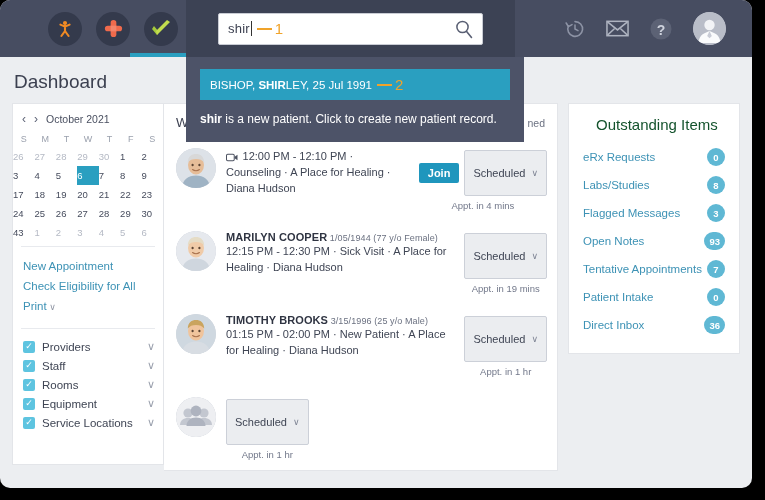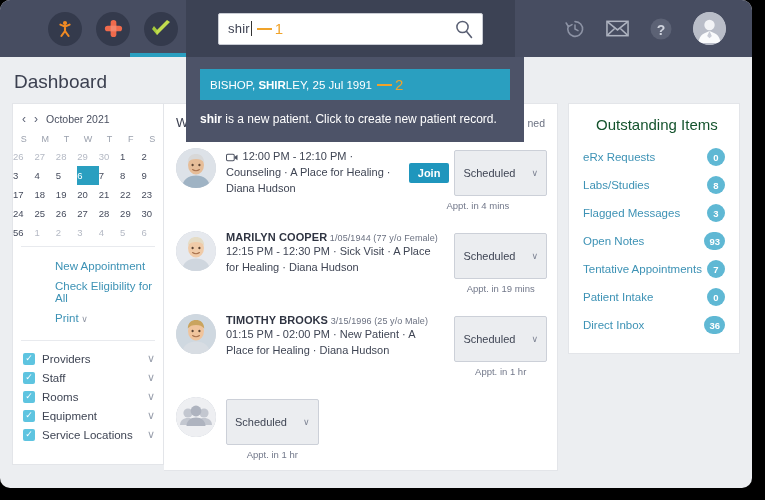--- a/index.html
+++ b/index.html
@@ -141,21 +141,21 @@
   }
   table.cal td {
     font-size: 9.5px; color: #454b5c;
     padding: 4px 0; text-align: left; cursor: pointer;
   }
   table.cal td.mute { color: #b4b9c4; }
   table.cal td.sel {
     background: #2a9fc0; color: #fff;
   }
   .cal-divider { height: 1px; background: #e8eaee; margin: 2px 8px 0; }
-  .links { padding: 9px 0 10px 10px; margin-left: 32px; }
+  .links { padding: 9px 0 10px 10px; }
   .links a {
     display: block;
     font-size: 11.5px; color: #3d92b5;
     text-decoration: none;
     padding: 4px 0;
     cursor: pointer;
   }
   .chev-sm { font-size: 9px; color: #8f95a3; }
   .filters { padding: 8px 0 12px 10px; }
   .filter-row {
@@ -226,21 +226,21 @@
     border: none; border-radius: 2px;
     cursor: pointer;
   }
   .btn-status {
     background: #ebedf0;
     border: 1px solid #ccd0d8;
     border-radius: 2px;
     font-size: 11px; color: #3f4554;
     padding: 16px 8px;
     cursor: pointer;
-    display: flex; align-items: center; gap: 16px;
+    display: flex; align-items: center; gap: 6px;
     white-space: nowrap;
   }
   .eta { font-size: 9.5px; color: #72788a; }
   .vid-icon { color: #4b5160; font-size: 9px; margin-right: 2px; }
 
   
   .right-panel {
     width: 172px;
     background: #fff;
     border: 1px solid #e3e5e9;
@@ -435,21 +435,21 @@
             <tr>
               <td>24</td>
               <td>25</td>
               <td>26</td>
               <td>27</td>
               <td>28</td>
               <td>29</td>
               <td>30</td>
             </tr>
             <tr>
-              <td>56</td>
+              <td>43</td>
               <td class="mute">1</td>
               <td class="mute">2</td>
               <td class="mute">3</td>
               <td class="mute">4</td>
               <td class="mute">5</td>
               <td class="mute">6</td>
             </tr>
           </tbody>
       </table>
       <div class="cal-divider"></div>

